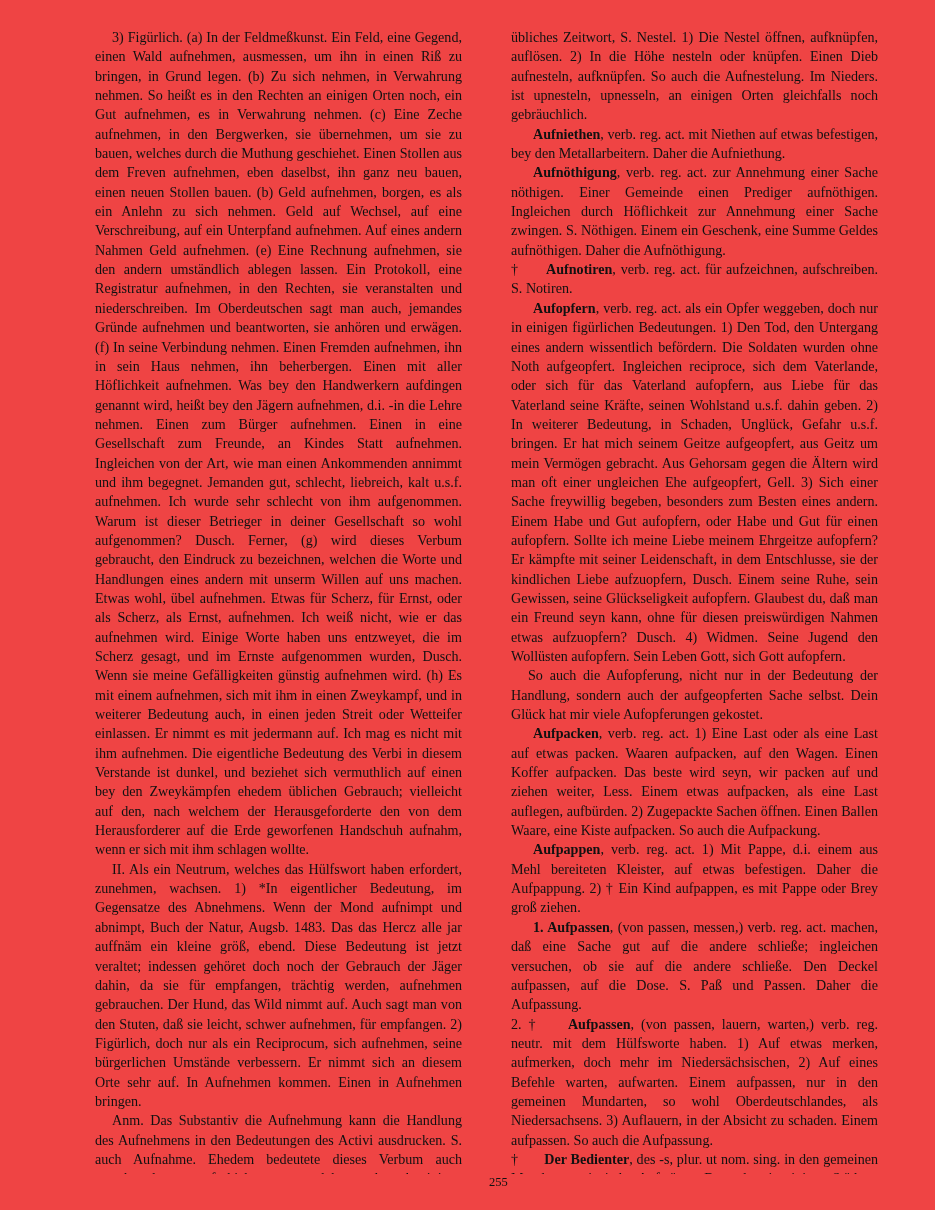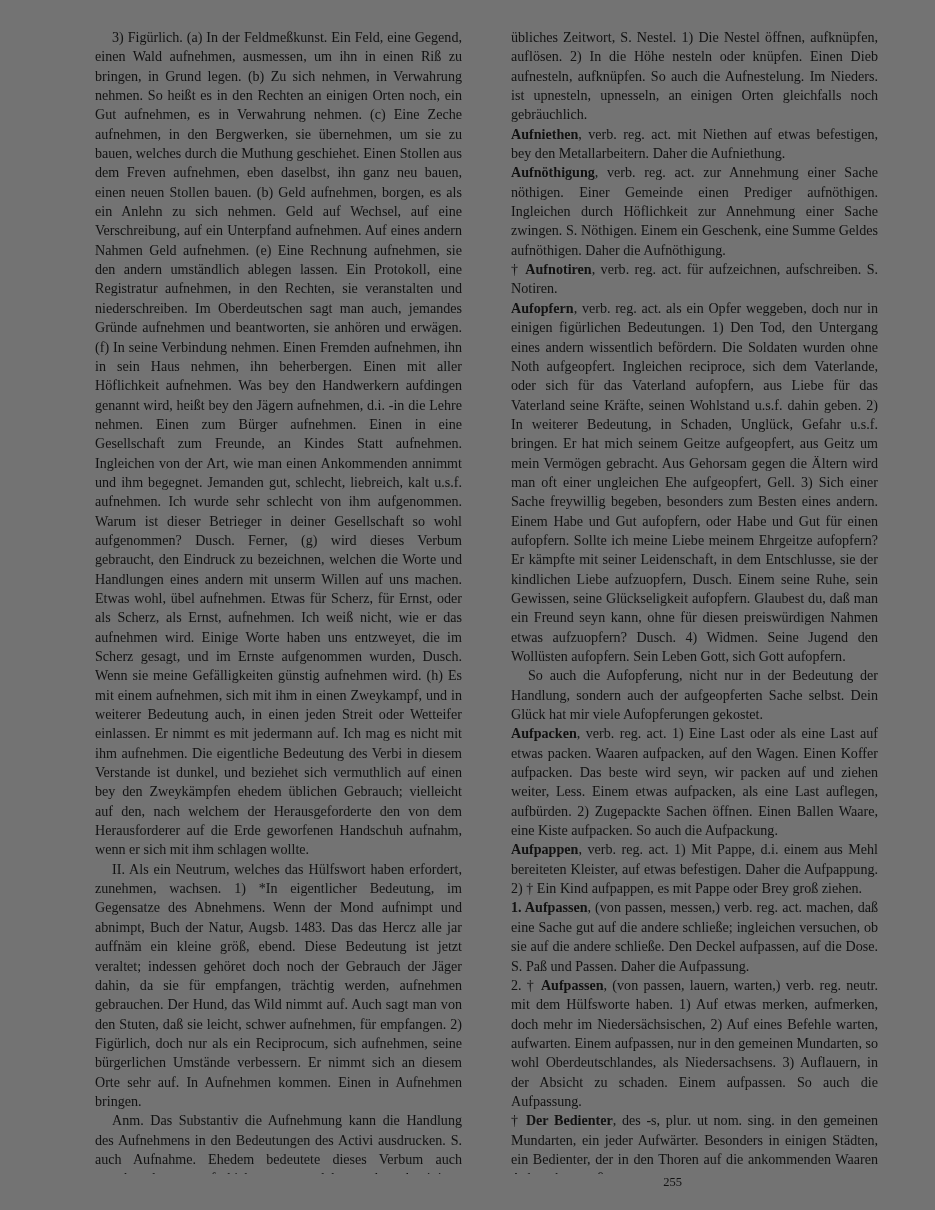--- a/index.html
+++ b/index.html
@@ -1,48 +1,48 @@
 <!DOCTYPE html>
 <html lang="de"><head>
 <meta charset="utf-8">
 <style>
   html, body { margin: 0; padding: 0; background: #ffffff; }
   .page {
     position: relative;
     width: 935px;
     height: 1210px;
-    background: #737373;
+    background: #ef4444;
     color: #111111;
     font-family: "Liberation Serif", "DejaVu Serif", serif;
     overflow: hidden;
   }
   .col {
     position: absolute;
     top: 28px;
     width: 367px;
     height: 1146px;
     overflow: hidden;
     font-size: 14.1px;
     line-height: 19.35px;
     text-align: justify;
     hyphens: auto;
     -webkit-hyphens: auto;
   }
   .col-left  { left: 95px; }
   .col-right { left: 511px; }
   .col p { margin: 0; padding: 0; }
   .col p.indent { text-indent: 17px; }
-  .b { font-weight: bold; }
+  .b { font-weight: bold; margin-left: 22px; }
   .i { }
   .page-number {
     position: absolute;
     left: 489px;
     top: 1174px;
     width: 367px;
-    text-align: center;
+    text-align: left;
     font-size: 12.5px;
     line-height: 16px;
   }
 </style>
 </head>
 <body>
 
 <div class="page">
   <div class="col col-left">
       <p class="indent"><span>3) Figürlich. (a) In der Feldmeßkunst. Ein Feld, eine Gegend, einen Wald aufnehmen, ausmessen, um ihn in einen Riß zu bringen, in Grund legen. (b) Zu sich nehmen, in Verwahrung nehmen. So heißt es in den Rechten an einigen Orten noch, ein Gut aufnehmen, es in Verwahrung nehmen. (c) Eine Zeche aufnehmen, in den Bergwerken, sie übernehmen, um sie zu bauen, welches durch die Muthung geschiehet. Einen Stollen aus dem Freven aufnehmen, eben daselbst, ihn ganz neu bauen, einen neuen Stollen bauen. (b) Geld aufnehmen, borgen, es als ein Anlehn zu sich nehmen. Geld auf Wechsel, auf eine Verschreibung, auf ein Unterpfand aufnehmen. Auf eines andern Nahmen Geld aufnehmen. (e) Eine Rechnung aufnehmen, sie den andern umständlich ablegen lassen. Ein Protokoll, eine Registratur aufnehmen, in den Rechten, sie veranstalten und niederschreiben. Im Oberdeutschen sagt man auch, jemandes Gründe aufnehmen und beantworten, sie anhören und erwägen. (f) In seine Verbindung nehmen. Einen Fremden aufnehmen, ihn in sein Haus nehmen, ihn beherbergen. Einen mit aller Höflichkeit aufnehmen. Was bey den Handwerkern aufdingen genannt wird, heißt bey den Jägern aufnehmen, d.i. -in die Lehre nehmen. Einen zum Bürger aufnehmen. Einen in eine Gesellschaft zum Freunde, an Kindes Statt aufnehmen. Ingleichen von der Art, wie man einen Ankommenden annimmt und ihm begegnet. Jemanden gut, schlecht, liebreich, kalt u.s.f. aufnehmen. Ich wurde sehr schlecht von ihm aufgenommen. Warum ist dieser Betrieger in deiner Gesellschaft so wohl aufgenommen? Dusch. Ferner, (g) wird dieses Verbum gebraucht, den Eindruck zu bezeichnen, welchen die Worte und Handlungen eines andern mit unserm Willen auf uns machen. Etwas wohl, übel aufnehmen. Etwas für Scherz, für Ernst, oder als Scherz, als Ernst, aufnehmen. Ich weiß nicht, wie er das aufnehmen wird. Einige Worte haben uns entzweyet, die im Scherz gesagt, und im Ernste aufgenommen wurden, Dusch. Wenn sie meine Gefälligkeiten günstig aufnehmen wird. (h) Es mit einem aufnehmen, sich mit ihm in einen Zweykampf, und in weiterer Bedeutung auch, in einen jeden Streit oder Wetteifer einlassen. Er nimmt es mit jedermann auf. Ich mag es nicht mit ihm aufnehmen. Die eigentliche Bedeutung des Verbi in diesem Verstande ist dunkel, und beziehet sich vermuthlich auf einen bey den Zweykämpfen ehedem üblichen Gebrauch; vielleicht auf den, nach welchem der Herausgeforderte den von dem Herausforderer auf die Erde geworfenen Handschuh aufnahm, wenn er sich mit ihm schlagen wollte.</span></p>

